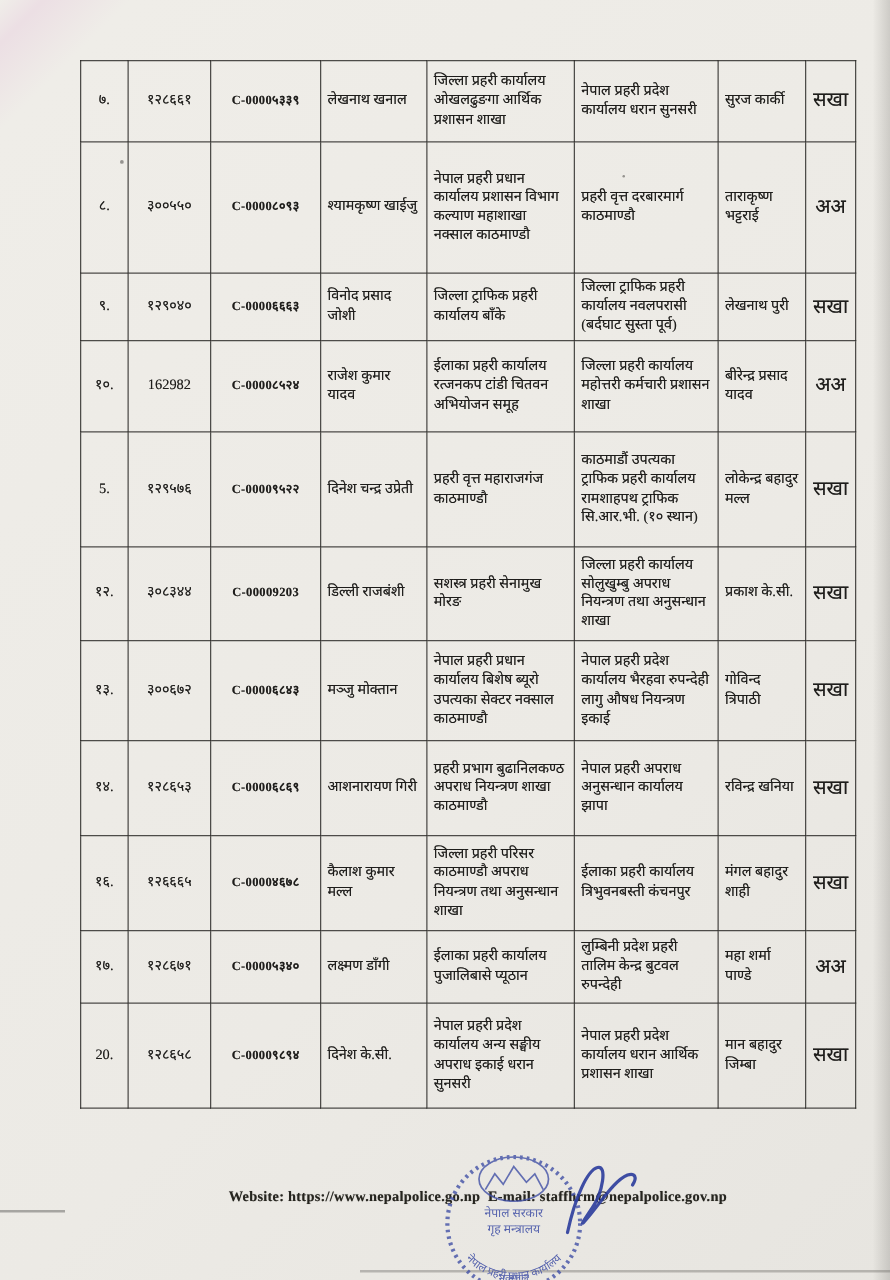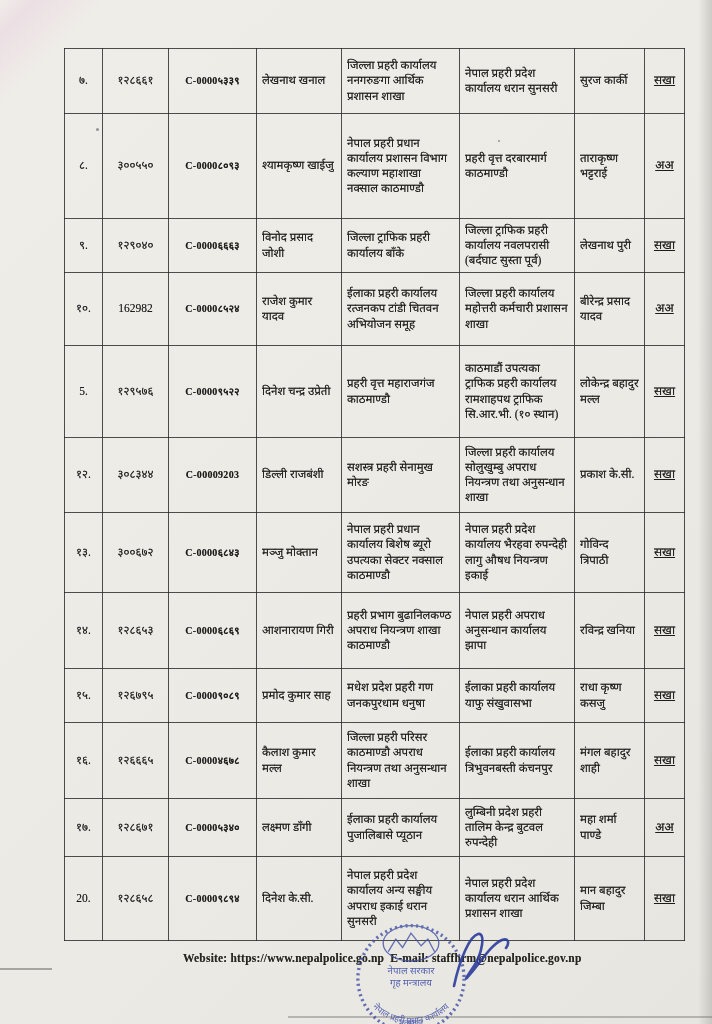--- a/index.html
+++ b/index.html
@@ -23,21 +23,21 @@
     vertical-align:middle;
     padding:3px 5px;
     font-size:11.5px;
     line-height:1.32;
     text-shadow:0 0 0.5px rgba(30,29,27,0.55);
     overflow:hidden;
   }
   td.c-serial,td.c-number,td.c-code{text-align:center;}
   td.c-code{font-size:10px;letter-spacing:0.3px;font-weight:bold;}
   td.c-name,td.c-from,td.c-to,td.c-name2{text-align:left;}
-  td.c-remark{text-align:center;font-size:12px;text-decoration:underline;}
+  td.c-remark{text-align:center;font-size:16px;}
   .footer-line{
     position:absolute;left:183px;top:952px;width:430px;
     font-size:11.5px;font-weight:bold;letter-spacing:0.2px;color:#26251f;
     z-index:1;white-space:nowrap;
     text-shadow:0 0 0.6px rgba(35,33,30,0.5);
   }
   .stamp{
     position:absolute;left:332px;top:918px;z-index:2;
     filter:blur(0.3px);
   }
@@ -65,21 +65,21 @@
       <col style="width:115px">
       <col style="width:70px">
       <col style="width:40px">
   </colgroup>
   <tbody>
       <tr style="height: 65px;">
         <td class="c-serial">७.</td>
         <td class="c-number">१२८६६१</td>
         <td class="c-code">C-0000५३३९</td>
         <td class="c-name">लेखनाथ खनाल</td>
-        <td class="c-from">जिल्ला प्रहरी कार्यालय ननगरुङगा आर्थिक प्रशासन शाखा</td>
+        <td class="c-from">जिल्ला प्रहरी कार्यालय ओखलढुङगा आर्थिक प्रशासन शाखा</td>
         <td class="c-to">नेपाल प्रहरी प्रदेश कार्यालय धरान सुनसरी</td>
         <td class="c-name2">सुरज कार्की</td>
         <td class="c-remark">सखा</td>
       </tr>
       <tr style="height: 105px;">
         <td class="c-serial">८.</td>
         <td class="c-number">३००५५०</td>
         <td class="c-code">C-0000८०९३</td>
         <td class="c-name">श्यामकृष्ण खाईजु</td>
         <td class="c-from">नेपाल प्रहरी प्रधान कार्यालय प्रशासन विभाग कल्याण महाशाखा नक्साल काठमाण्डौ</td>
@@ -138,30 +138,20 @@
         <td class="c-remark">सखा</td>
       </tr>
       <tr style="height: 76px;">
         <td class="c-serial">१४.</td>
         <td class="c-number">१२८६५३</td>
         <td class="c-code">C-0000६८६९</td>
         <td class="c-name">आशनारायण गिरी</td>
         <td class="c-from">प्रहरी प्रभाग बुढानिलकण्ठ अपराध नियन्त्रण शाखा काठमाण्डौ</td>
         <td class="c-to">नेपाल प्रहरी अपराध अनुसन्धान कार्यालय झापा</td>
         <td class="c-name2">रविन्द्र खनिया</td>
-        <td class="c-remark">सखा</td>
-      </tr>
-      <tr style="height: 54px;">
-        <td class="c-serial">१५.</td>
-        <td class="c-number">१२६७९५</td>
-        <td class="c-code">C-0000९०८९</td>
-        <td class="c-name">प्रमोद कुमार साह</td>
-        <td class="c-from">मधेश प्रदेश प्रहरी गण जनकपुरधाम धनुषा</td>
-        <td class="c-to">ईलाका प्रहरी कार्यालय याफु संखुवासभा</td>
-        <td class="c-name2">राधा कृष्ण कसजु</td>
         <td class="c-remark">सखा</td>
       </tr>
       <tr style="height: 76px;">
         <td class="c-serial">१६.</td>
         <td class="c-number">१२६६६५</td>
         <td class="c-code">C-0000४६७८</td>
         <td class="c-name">कैलाश कुमार मल्ल</td>
         <td class="c-from">जिल्ला प्रहरी परिसर काठमाण्डौ अपराध नियन्त्रण तथा अनुसन्धान शाखा</td>
         <td class="c-to">ईलाका प्रहरी कार्यालय त्रिभुवनबस्ती कंचनपुर</td>
         <td class="c-name2">मंगल बहादुर शाही</td>

